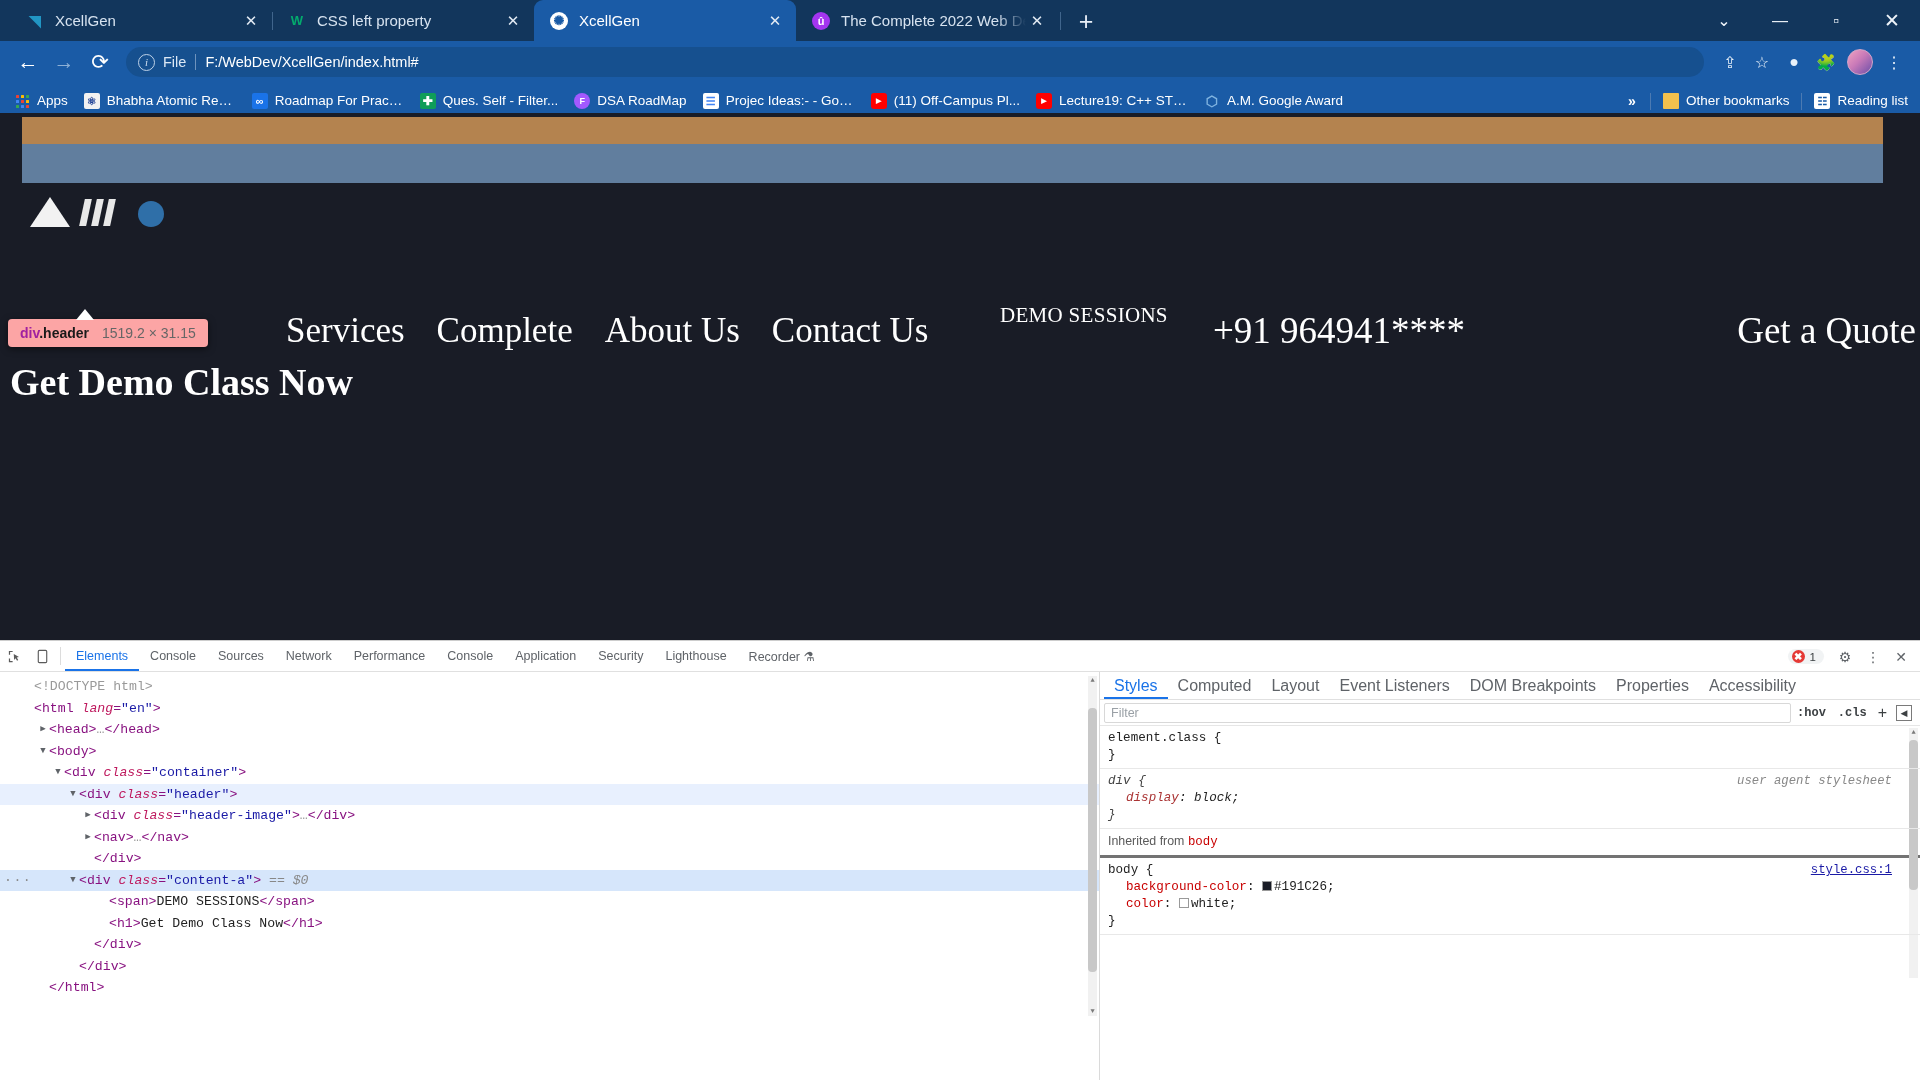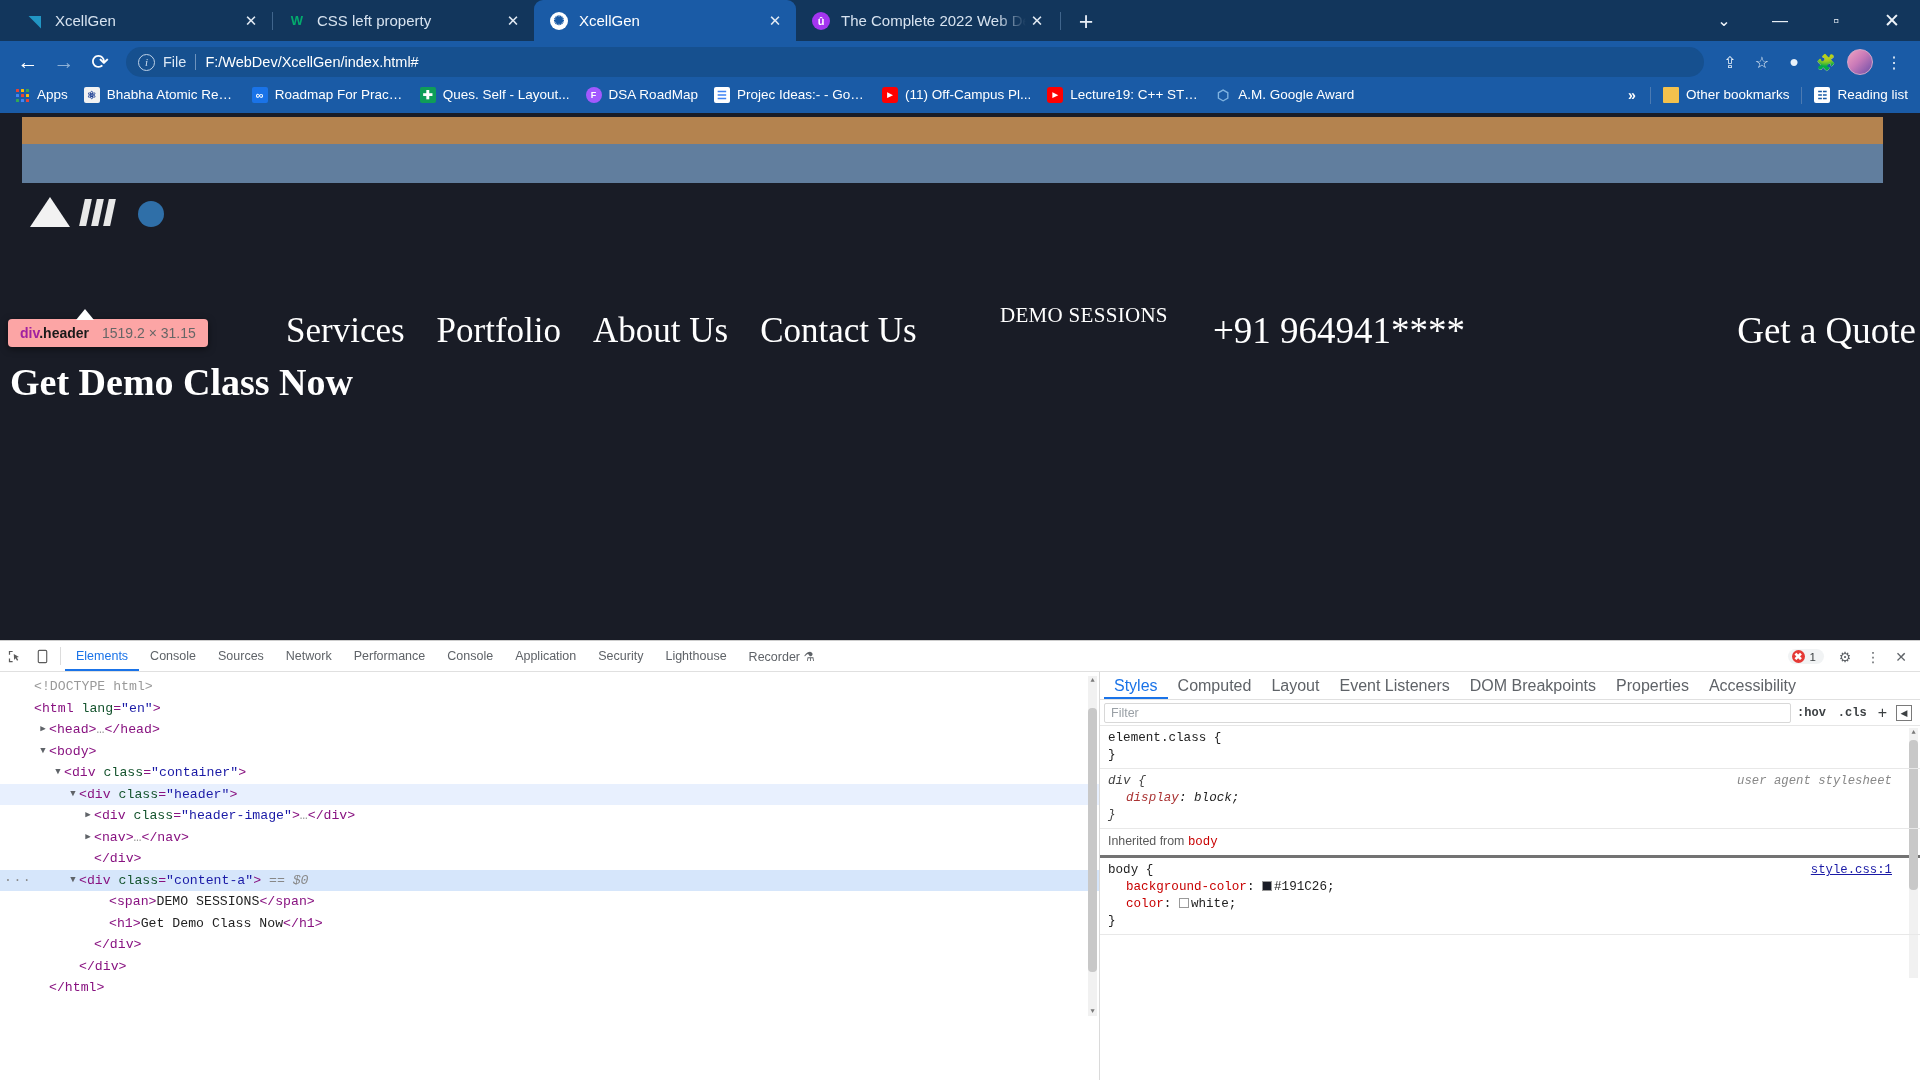--- a/index.html
+++ b/index.html
@@ -124,21 +124,21 @@
   .avatarbtn {
     width: 26px; height: 26px; border-radius: 50%;
     background: linear-gradient(135deg,#f2a2c0 0%,#c97ab8 45%,#6a4ea8 100%);
     margin: 0 5px; flex: 0 0 26px;
     border: 1px solid #d4a6c8;
   }
 
   .bookmarks {
     height: 30px;
     background: #1a5ba6;
-    display: flex; align-items: flex-start;
+    display: flex; align-items: flex-end;
     padding: 0 6px;
     color: #ffffff;
     font-size: 13.5px;
     position: relative;
   }
   .bm {
     display: flex; align-items: center;
     padding: 0 8px; height: 24px;
     white-space: nowrap;
     max-width: 168px;
@@ -325,21 +325,21 @@
     font-family: "Liberation Mono", monospace;
     font-size: 13.2px;
     line-height: 21.5px;
     position: relative;
   }
   .dom-row { display: flex; align-items: center; padding-left: 4px; height: 21.5px; white-space: pre; }
   .dom-row.sel { background: #e8f0fe; }
   .dom-row.sel2 { background: #d6e6fb; }
   .tw { width: 12px; display: inline-block; text-align: center; color: #5f6368; font-size: 9px; flex: 0 0 12px; }
   .c-gray { color: #999999; }
-  .c-attr { color: #14532d; }
+  .c-attr { color: #be185d; font-style: italic; }
   .c-val { color: #1a1aa6; }
   .c-txt { color: #222222; }
   .c-punc { color: #881280; }
   .dollar0 { color: #888888; font-style: italic; }
   .dots3 { color: #8b8b8b; letter-spacing: 1.5px; }
   .dom-scroll {
     position: absolute; right: 2px; top: 4px;
     width: 9px; height: 340px;
     background: #f1f1f1;
   }
@@ -511,21 +511,21 @@
     <div class="bm">
       <span class="bmicon" style="background:#f2f2f2;color:#1c3f94;font-size:11px;">⚛</span>
       <span class="bmlabel">Bhabha Atomic Res...</span>
     </div>
     <div class="bm">
       <span class="bmicon" style="background:#1a73e8;font-size:11px;">∞</span>
       <span class="bmlabel">Roadmap For Practi...</span>
     </div>
     <div class="bm">
       <span class="bmicon" style="background:#0f9d58;font-size:12px;">✚</span>
-      <span class="bmlabel">Ques. Self - Layout...</span>
+      <span class="bmlabel">Ques. Self - Filter...</span>
     </div>
     <div class="bm">
       <span class="bmicon" style="background:#a259ff;border-radius:50%;font-size:9px;">F</span>
       <span class="bmlabel">DSA RoadMap</span>
     </div>
     <div class="bm">
       <span class="bmicon" style="background:#ffffff;color:#4285f4;font-size:11px;">☰</span>
       <span class="bmlabel">Projec Ideas:- - Goo...</span>
     </div>
     <div class="bm">
@@ -566,21 +566,21 @@
     <span class="logo-bars">
         <i></i>
         <i></i>
         <i></i>
       </span>
     <span class="logo-circ"></span>
   </div>
 
   <div class="pagenav">
     <span>Services</span>
-    <span>Portfolio</span>
+    <span>Complete</span>
     <span>About Us</span>
     <span>Contact Us</span>
   </div>
 
   <div class="demo-sessions">DEMO SESSIONS</div>
   <div class="phone-number">+91 964941****</div>
   <div class="quote-link">Get a Quote</div>
   <div class="page-h1">Get Demo Class Now</div>
 
   <div class="insp-tip-arrow"></div>

